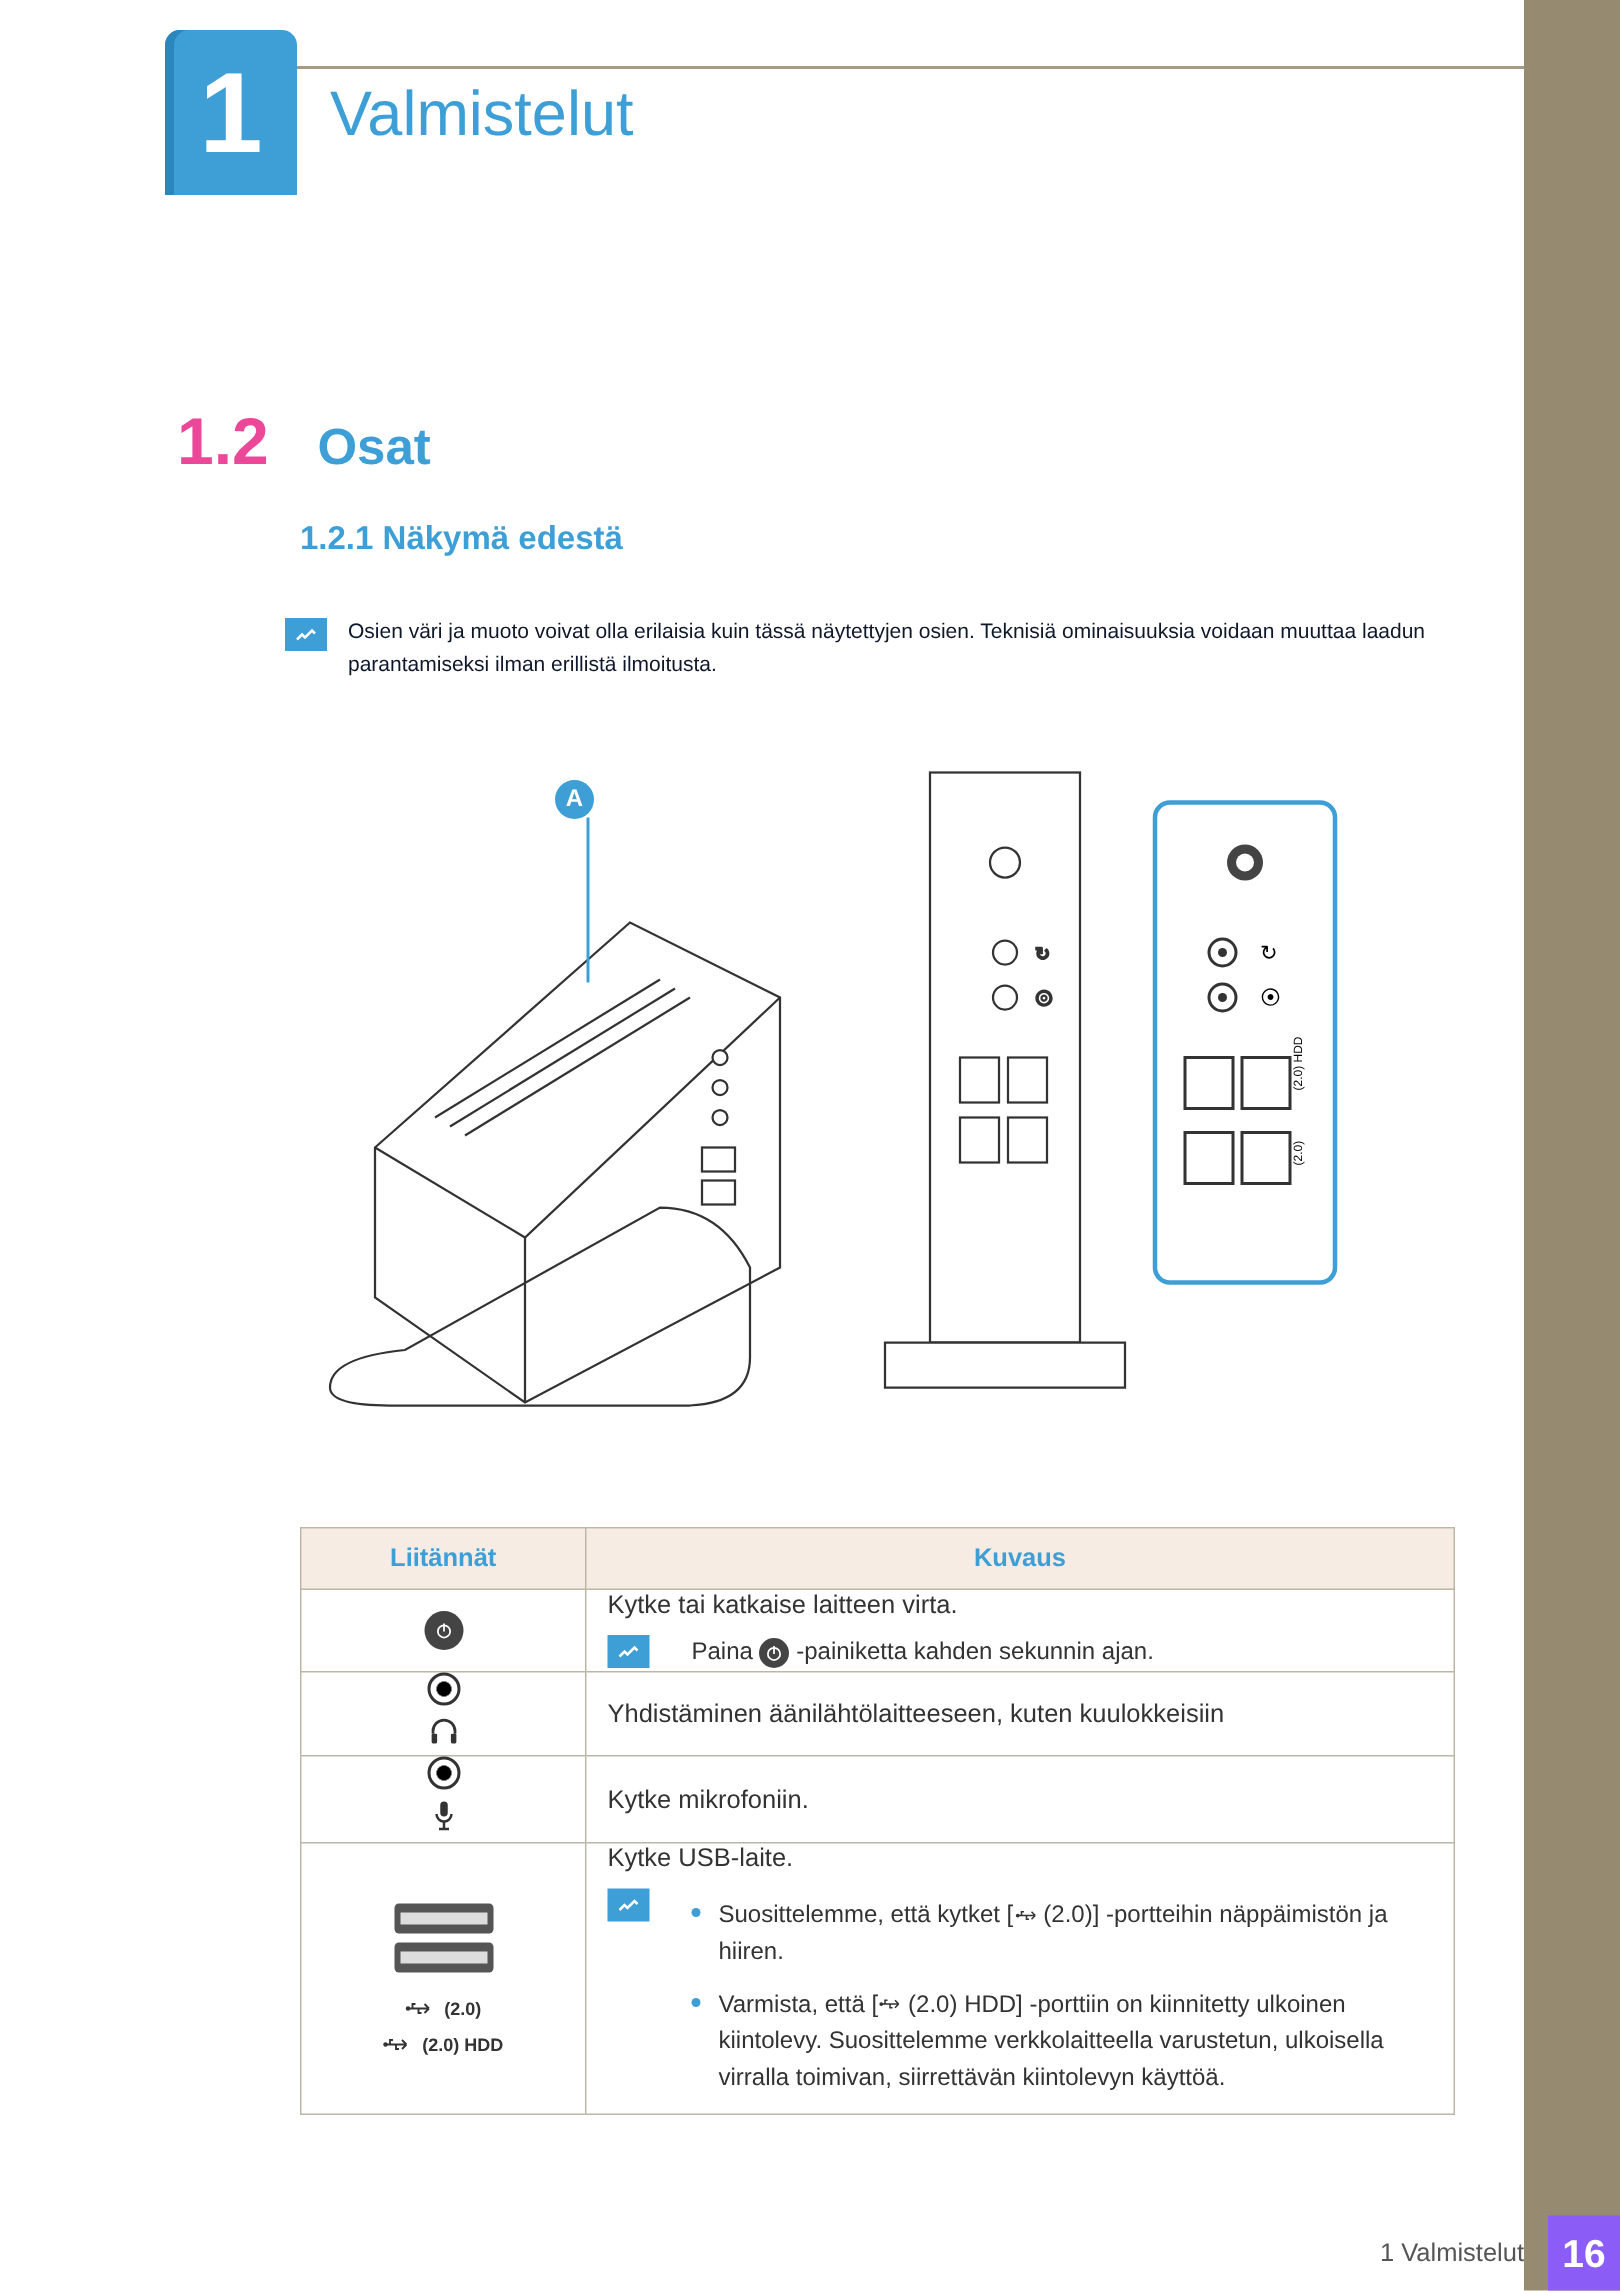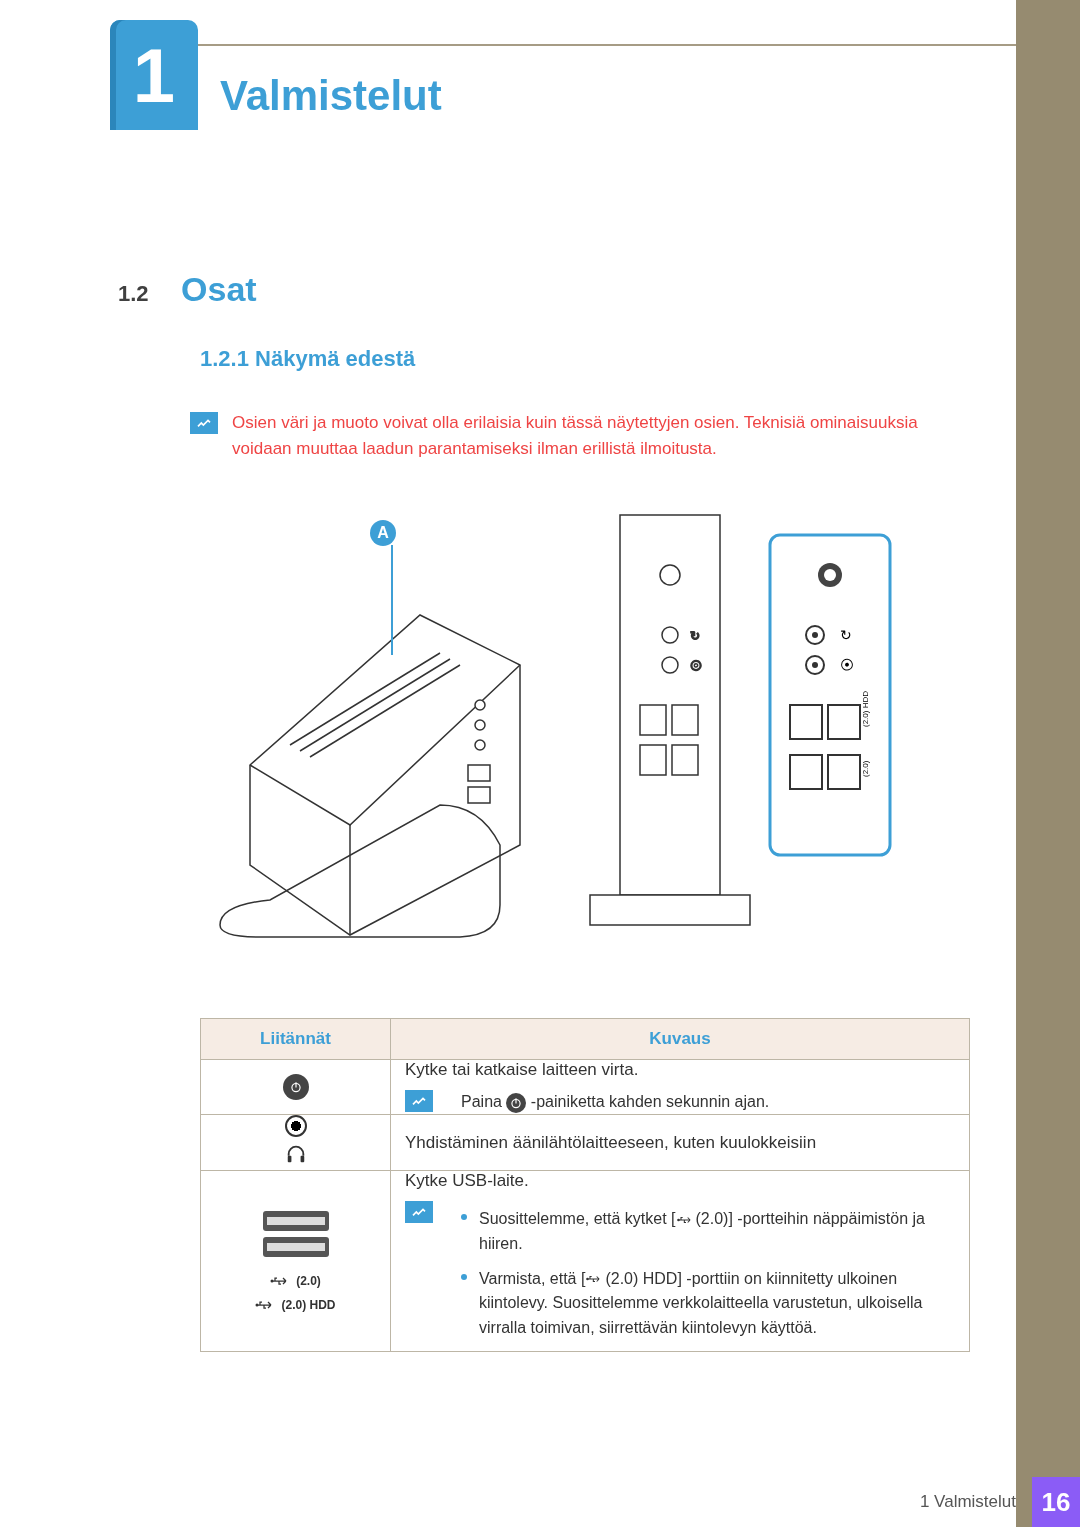--- a/index.html
+++ b/index.html
@@ -32,46 +32,46 @@
     display: flex; align-items: center; justify-content: center;
     box-shadow: inset 6px 0 0 #2b86bb;
   }
   .chapter-tab .num {
     color: #fff; font-size: 76px; font-weight: bold;
     font-family: "Arial", sans-serif;
   }
   .chapter-title {
     position: absolute;
     left: 220px; top: 52px;
-    font-size: 42px; color: #3d9fd6; font-weight: 700; margin-top: 20px;
+    font-size: 42px; color: #3d9fd6; font-weight: 400;
   }
   .section {
     position: absolute;
     left: 118px; top: 270px;
   }
-  .section-num { color: #404040; font-size: 22px; font-weight: 600; text-align: right; }
+  .section-num { color: #ec4899; font-size: 44px; font-weight: 600; text-align: right; }
   .section-title { color: #3d9fd6; font-size: 34px; font-weight: 700; margin-left: 28px; }
   .subsection {
     position: absolute;
     left: 200px; top: 346px;
     color: #3d9fd6; font-size: 22px; font-weight: 600;
   }
   .note-row {
     position: absolute;
     left: 190px; right: 110px; top: 410px;
     display: flex; gap: 14px;
   }
   .note-icon {
     width: 28px; height: 22px; background: #3d9fd6;
     display: flex; align-items: center; justify-content: center;
     flex-shrink: 0;
     margin-top: 2px;
   }
   .note-icon svg { width: 16px; height: 16px; }
-  .note-text { font-size: 17px; line-height: 1.55; color: #ef4444; }
+  .note-text { font-size: 14px; line-height: 1.55; color: #0f172a; }
   .illus {
     position: absolute;
     left: 210px; top: 505px;
     width: 740px; height: 440px;
   }
   .illus svg { width: 100%; height: 100%; }
   .callout-a {
     position: absolute;
     left: 370px; top: 520px;
     width: 26px; height: 26px;
@@ -278,20 +278,38 @@
               </svg>
           </span>
         </div>
       </td>
       <td style="vertical-align:middle;">
         <div>Yhdistäminen äänilähtölaitteeseen, kuten kuulokkeisiin</div>
       </td>
     </tr>
     <tr>
       <td class="col-ports">
+        <div class="port-stack">
+          <span class="dot-icon"></span>
+          <span>
+            <svg width="20" height="24" viewBox="0 0 24 28">
+                <rect x="9" y="2" width="6" height="12" rx="3" fill="#333"></rect>
+                <path d="M6 12a6 6 0 0012 0" stroke="#333" stroke-width="2" fill="none"></path>
+                <line x1="12" y1="18" x2="12" y2="24" stroke="#333" stroke-width="2"></line>
+                <line x1="8" y1="24" x2="16" y2="24" stroke="#333" stroke-width="2"></line>
+              </svg>
+          </span>
+        </div>
+      </td>
+      <td style="vertical-align:middle;">
+        <div>Kytke mikrofoniin.</div>
+      </td>
+    </tr>
+    <tr>
+      <td class="col-ports">
         <div class="port-stack" style="gap:10px;">
           <span>
             <svg width="70" height="50" viewBox="0 0 70 50">
               <rect x="2" y="2" width="66" height="20" rx="3" fill="#555"></rect>
                 <rect x="6" y="8" width="58" height="8" fill="#ddd"></rect>
               <rect x="2" y="28" width="66" height="20" rx="3" fill="#555"></rect>
                 <rect x="6" y="34" width="58" height="8" fill="#ddd"></rect>
             </svg>
           </span>
           <span class="usb-label">

